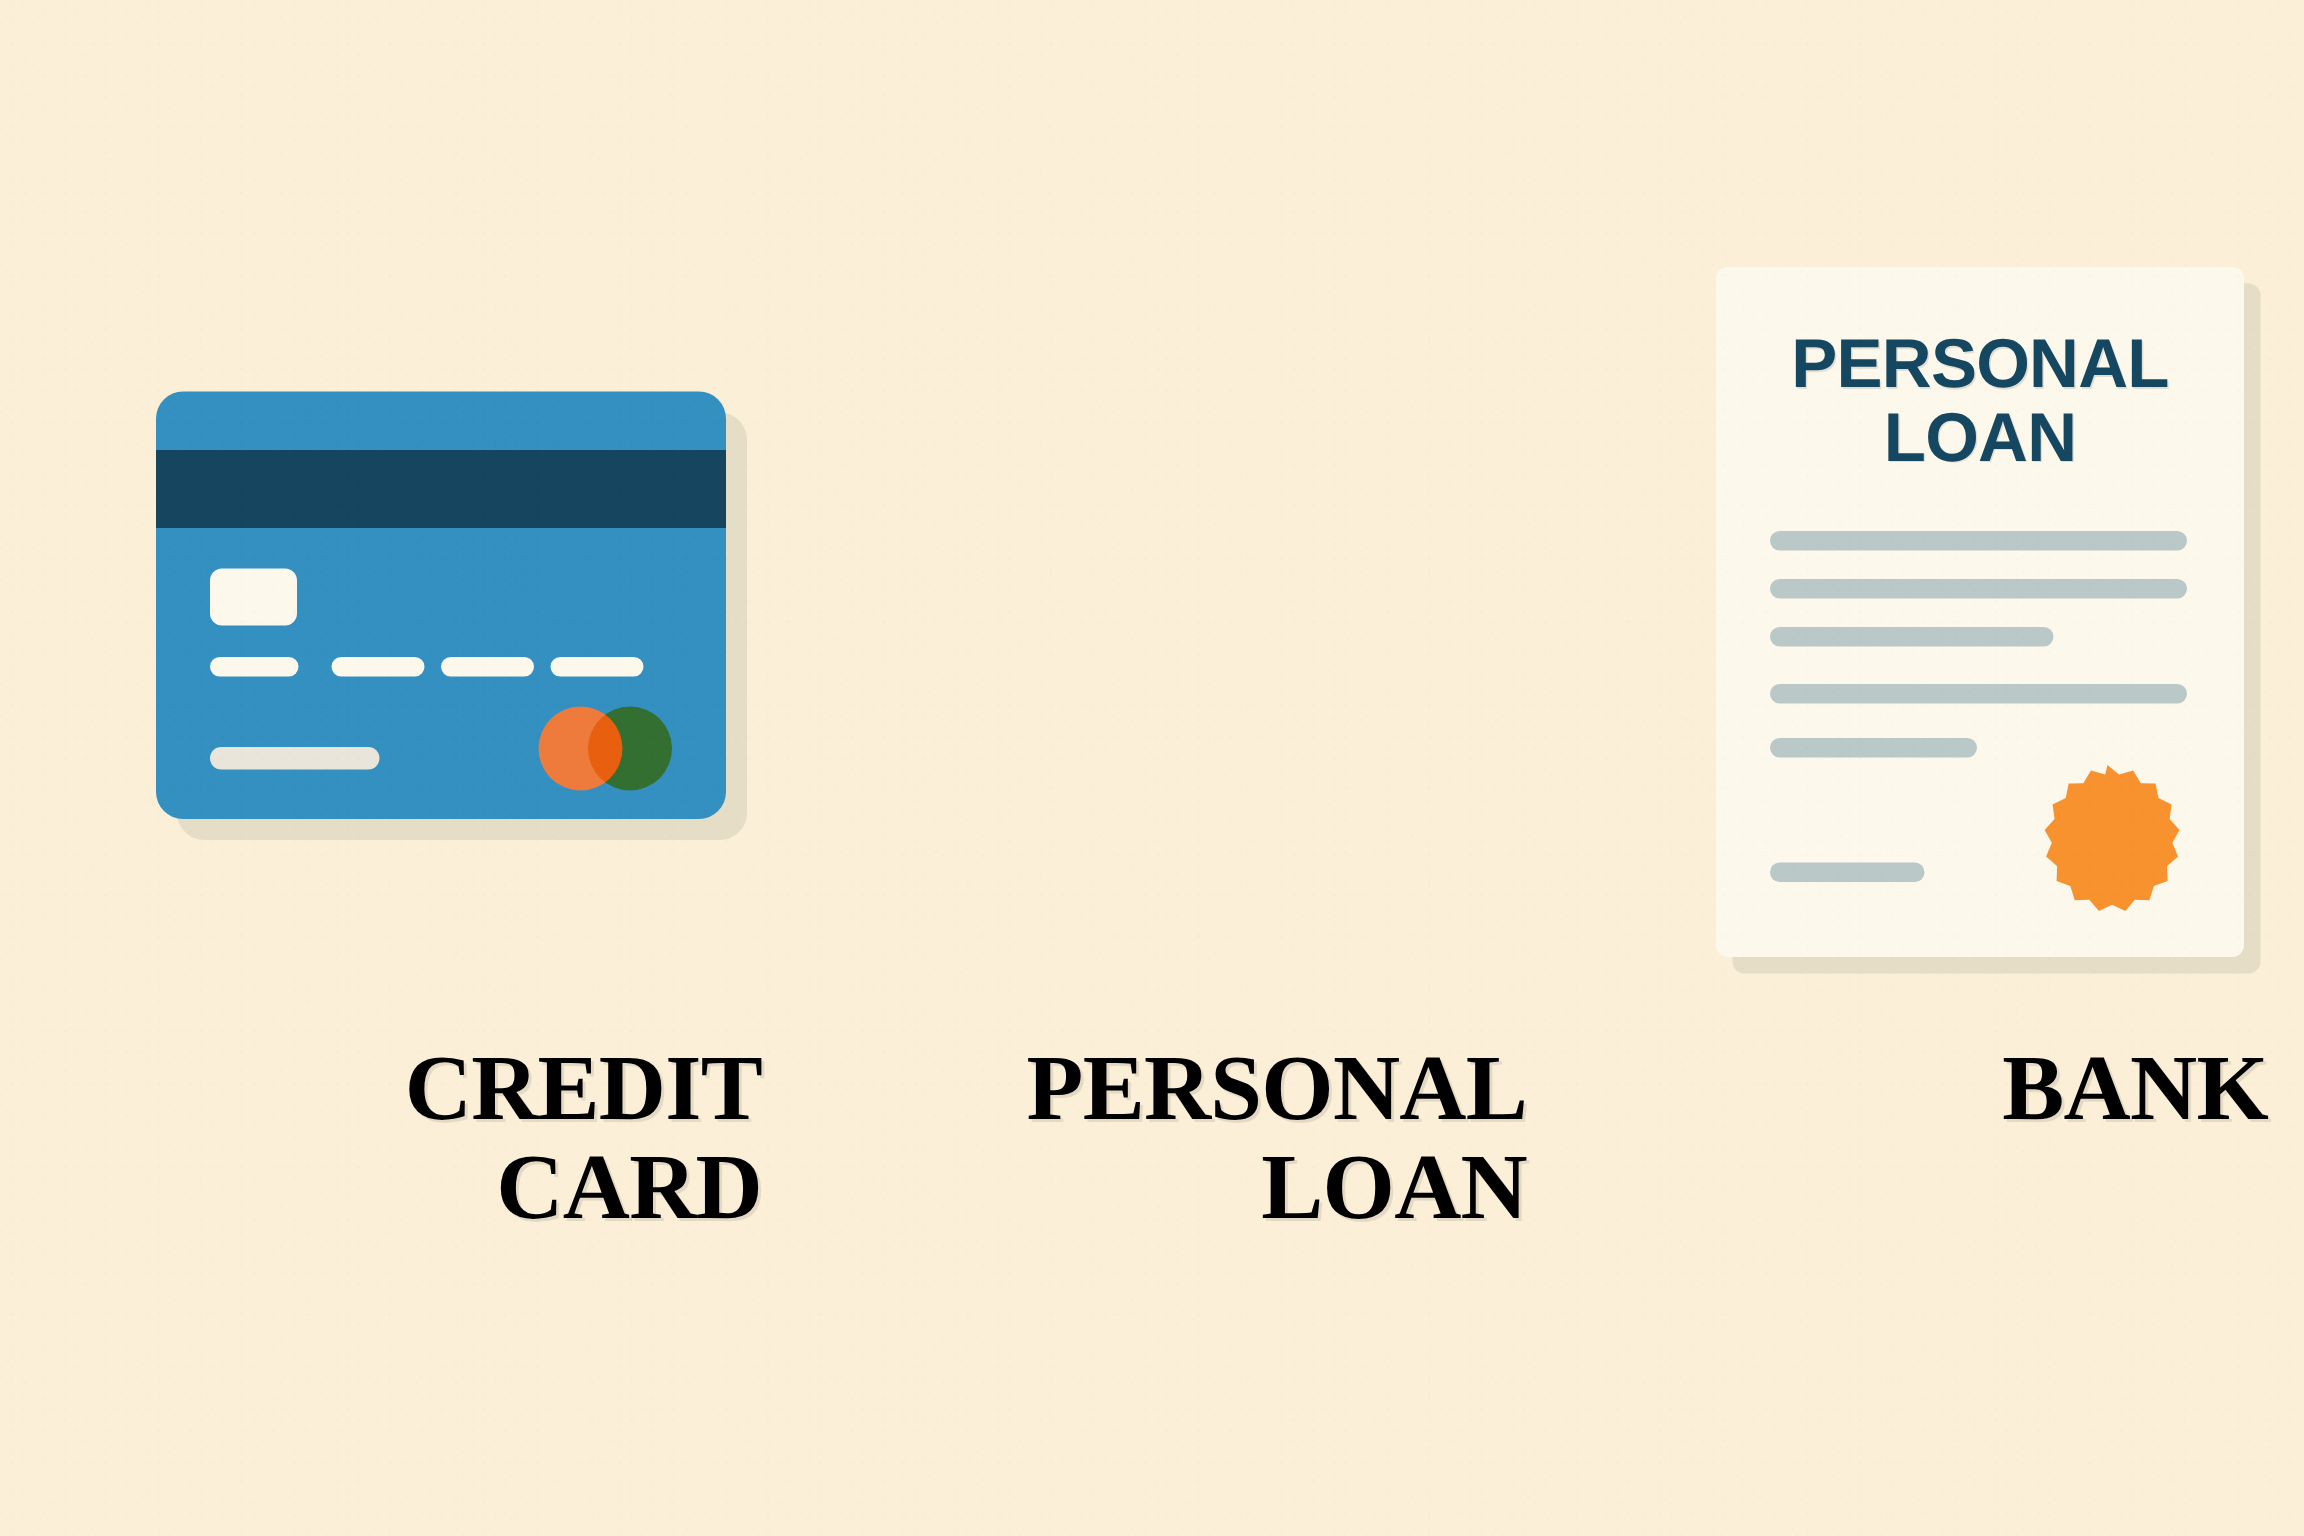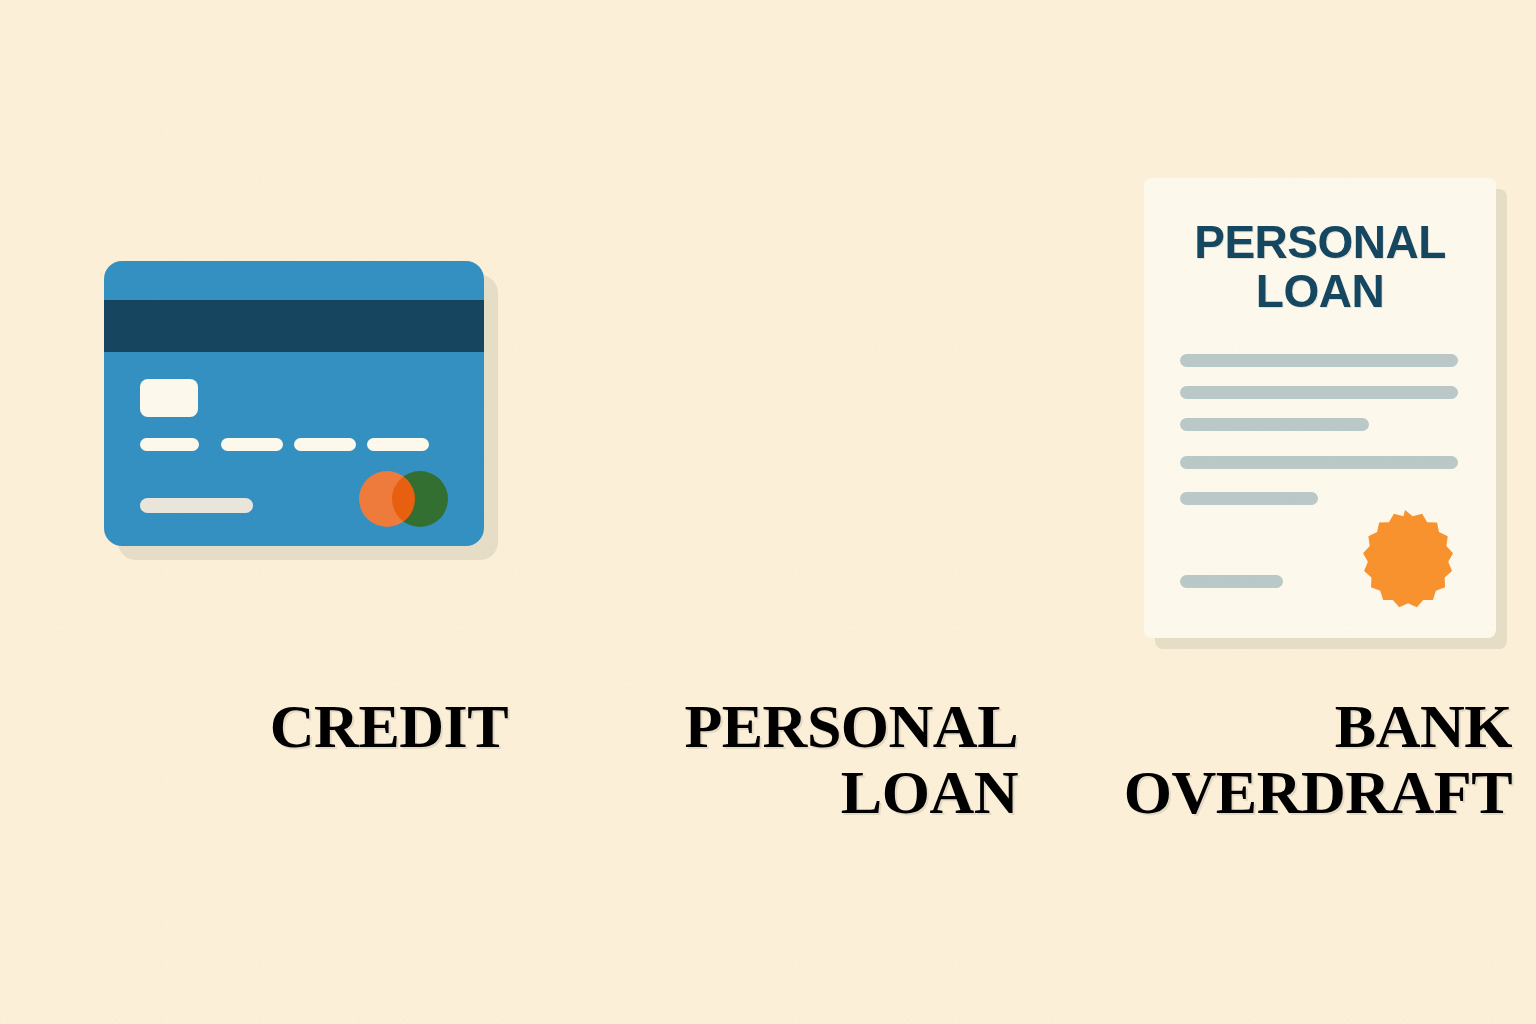--- a/index.html
+++ b/index.html
@@ -213,20 +213,21 @@
         <div class="card-num n3"></div>
         <div class="card-num n4"></div>
         <div class="card-sign"></div>
         <div class="mc-left"></div>
         <div class="mc-right"></div>
       </div>
     </div>
 
     <div class="caption" id="cap-credit-card">
       <div>CREDIT</div>
+      <div>CARD</div>
     </div>
   </div>
 
   <div class="col" id="col-personal-loan">
 
     <div class="doc-art" id="doc-personal-loan">
       <div class="doc-shadow"></div>
       <div class="doc-page">
         <div class="doc-heading">
           <div>PERSONAL</div>
@@ -252,18 +253,17 @@
     <div class="caption" id="cap-personal-loan">
       <div>PERSONAL</div>
       <div>LOAN</div>
     </div>
   </div>
 
   <div class="col" id="col-bank-overdraft">
 
     <div class="caption" id="cap-bank-overdraft">
       <div>BANK</div>
-      <div>OVERDRAFT</div>
     </div>
   </div>
 
   <div id="grain"></div>
 </div>
 
 </body></html>

